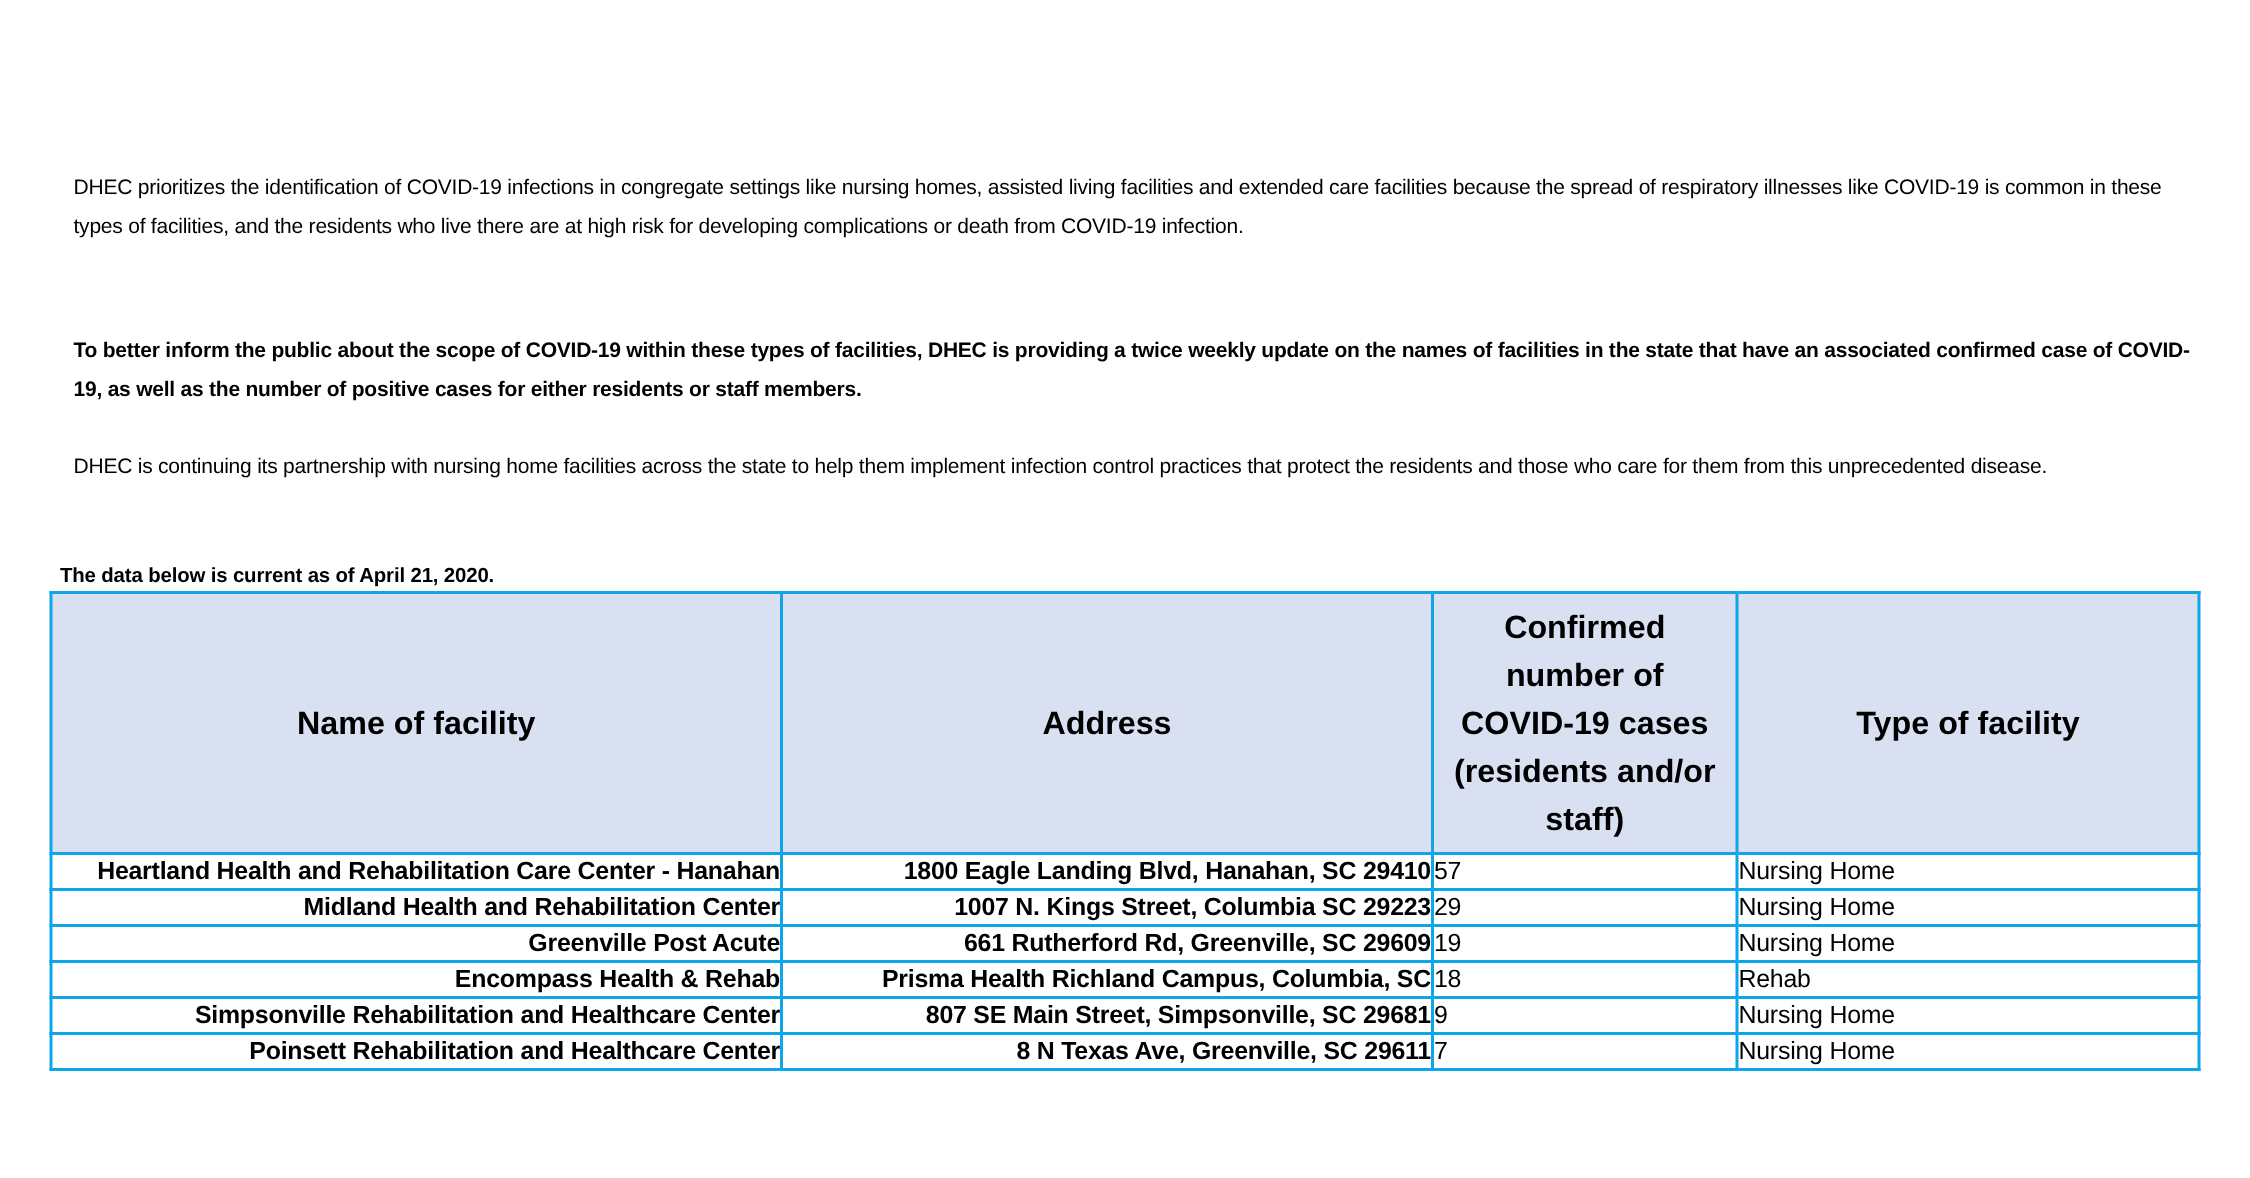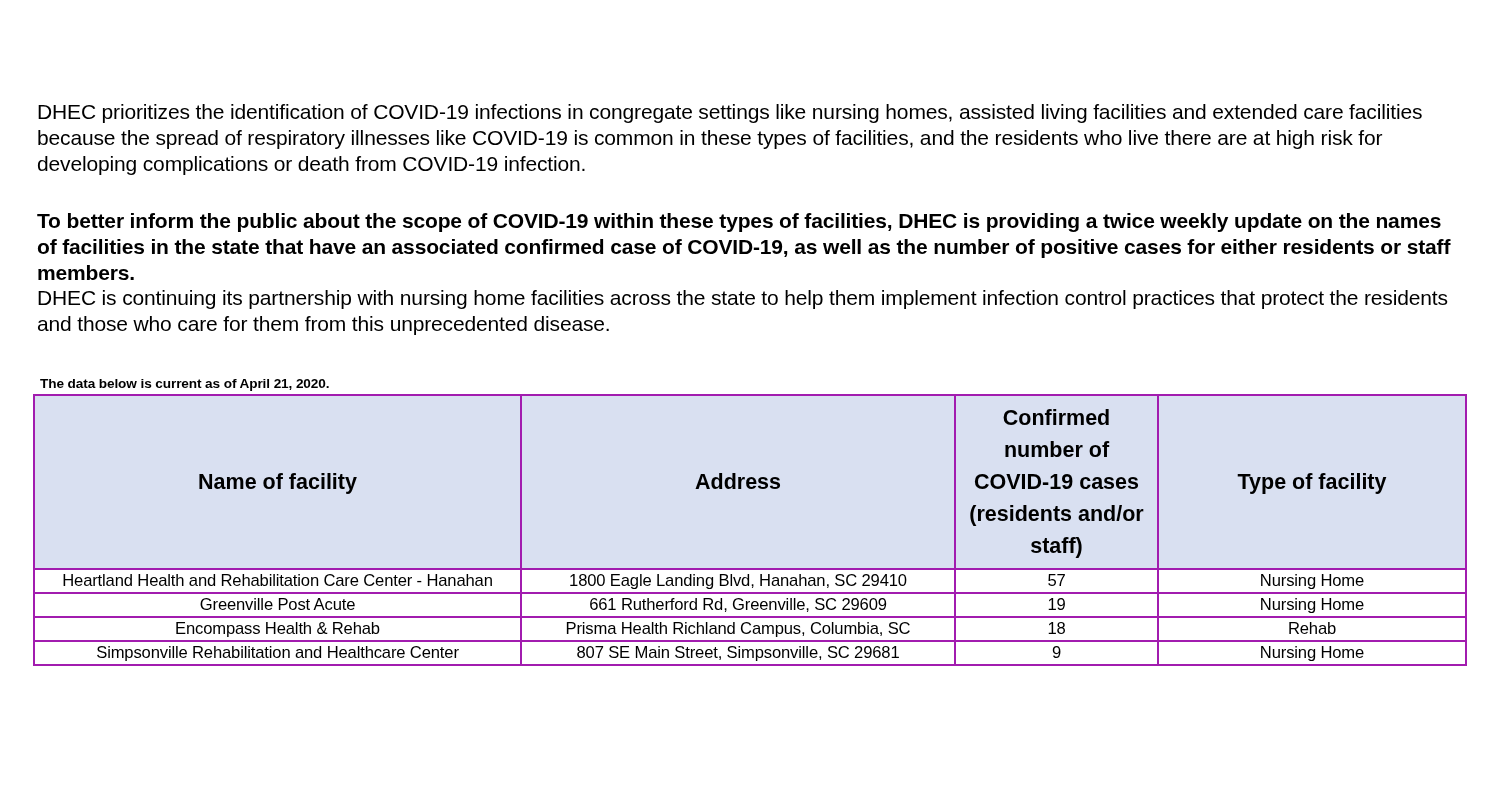--- a/index.html
+++ b/index.html
@@ -12,24 +12,24 @@
       height: 785px;
       overflow: hidden;
       position: relative;
       font-family: "Liberation Sans", "DejaVu Sans", sans-serif;
       color: #000000;
     }
     .para {
       position: absolute;
       left: 37px;
       width: 1425px;
-      font-size: 21px;
+      font-size: 14px;
       line-height: 26px;
       letter-spacing: -0.15px;
-      margin: 0;
+      margin: 12px;
     }
     #p1 { top: 99px; }
     #p2 { top: 208px; font-weight: bold; }
     #p3 { top: 285px; }
     .asof {
       position: absolute;
       left: 36px;
       top: 372px;
       font-size: 13.6px;
       font-weight: bold;
@@ -38,42 +38,42 @@
     }
     table.data {
       position: absolute;
       left: 33px;
       top: 394px;
       width: 1432px;
       border-collapse: collapse;
       table-layout: fixed;
     }
     table.data th, table.data td {
-      border: 2px solid #a21caf;
+      border: 2px solid #0ea5e9;
       padding: 0;
     }
     table.data th {
       background: #d9e0f1;
       height: 172px;
       font-size: 21.5px;
       font-weight: bold;
       line-height: 32px;
       text-align: center;
       vertical-align: middle;
     }
     table.data td {
       height: 22px;
       font-size: 16.6px;
       line-height: 22px;
       white-space: nowrap;
       overflow: hidden;
       letter-spacing: -0.15px;
     }
-    td.name, td.addr { text-align: center; padding-left: 2px; }
-    td.cases, td.type { text-align: center; }
+    td.name, td.addr { text-align: right; padding-left: 2px; font-weight: bold; }
+    td.cases, td.type { text-align: left; }
     col.c1 { width: 487px; }
     col.c2 { width: 434px; }
     col.c3 { width: 203px; }
     col.c4 { width: 308px; }
     .hdr-cases span { display: block; }
   </style>
 </head>
 <body>
 
 <p class="para" id="p1">DHEC prioritizes the identification of COVID-19 infections in congregate settings like nursing homes, assisted living facilities and extended care facilities because the spread of respiratory illnesses like COVID-19 is common in these types of facilities, and the residents who live there are at high risk for developing complications or death from COVID-19 infection.</p>
@@ -104,31 +104,43 @@
     </tr>
   </thead>
   <tbody id="rows">
       <tr>
         <td class="name">Heartland Health and Rehabilitation Care Center - Hanahan</td>
         <td class="addr">1800 Eagle Landing Blvd, Hanahan, SC 29410</td>
         <td class="cases">57</td>
         <td class="type">Nursing Home</td>
       </tr>
       <tr>
+        <td class="name">Midland Health and Rehabilitation Center</td>
+        <td class="addr">1007 N. Kings Street, Columbia SC 29223</td>
+        <td class="cases">29</td>
+        <td class="type">Nursing Home</td>
+      </tr>
+      <tr>
         <td class="name">Greenville Post Acute</td>
         <td class="addr">661 Rutherford Rd, Greenville, SC 29609</td>
         <td class="cases">19</td>
         <td class="type">Nursing Home</td>
       </tr>
       <tr>
         <td class="name">Encompass Health &amp; Rehab</td>
         <td class="addr">Prisma Health Richland Campus, Columbia, SC</td>
         <td class="cases">18</td>
         <td class="type">Rehab</td>
       </tr>
       <tr>
         <td class="name">Simpsonville Rehabilitation and Healthcare Center</td>
         <td class="addr">807 SE Main Street, Simpsonville, SC 29681</td>
         <td class="cases">9</td>
         <td class="type">Nursing Home</td>
       </tr>
+      <tr>
+        <td class="name">Poinsett Rehabilitation and Healthcare Center</td>
+        <td class="addr">8 N Texas Ave, Greenville, SC 29611</td>
+        <td class="cases">7</td>
+        <td class="type">Nursing Home</td>
+      </tr>
     </tbody>
 </table>
 
 </body></html>

